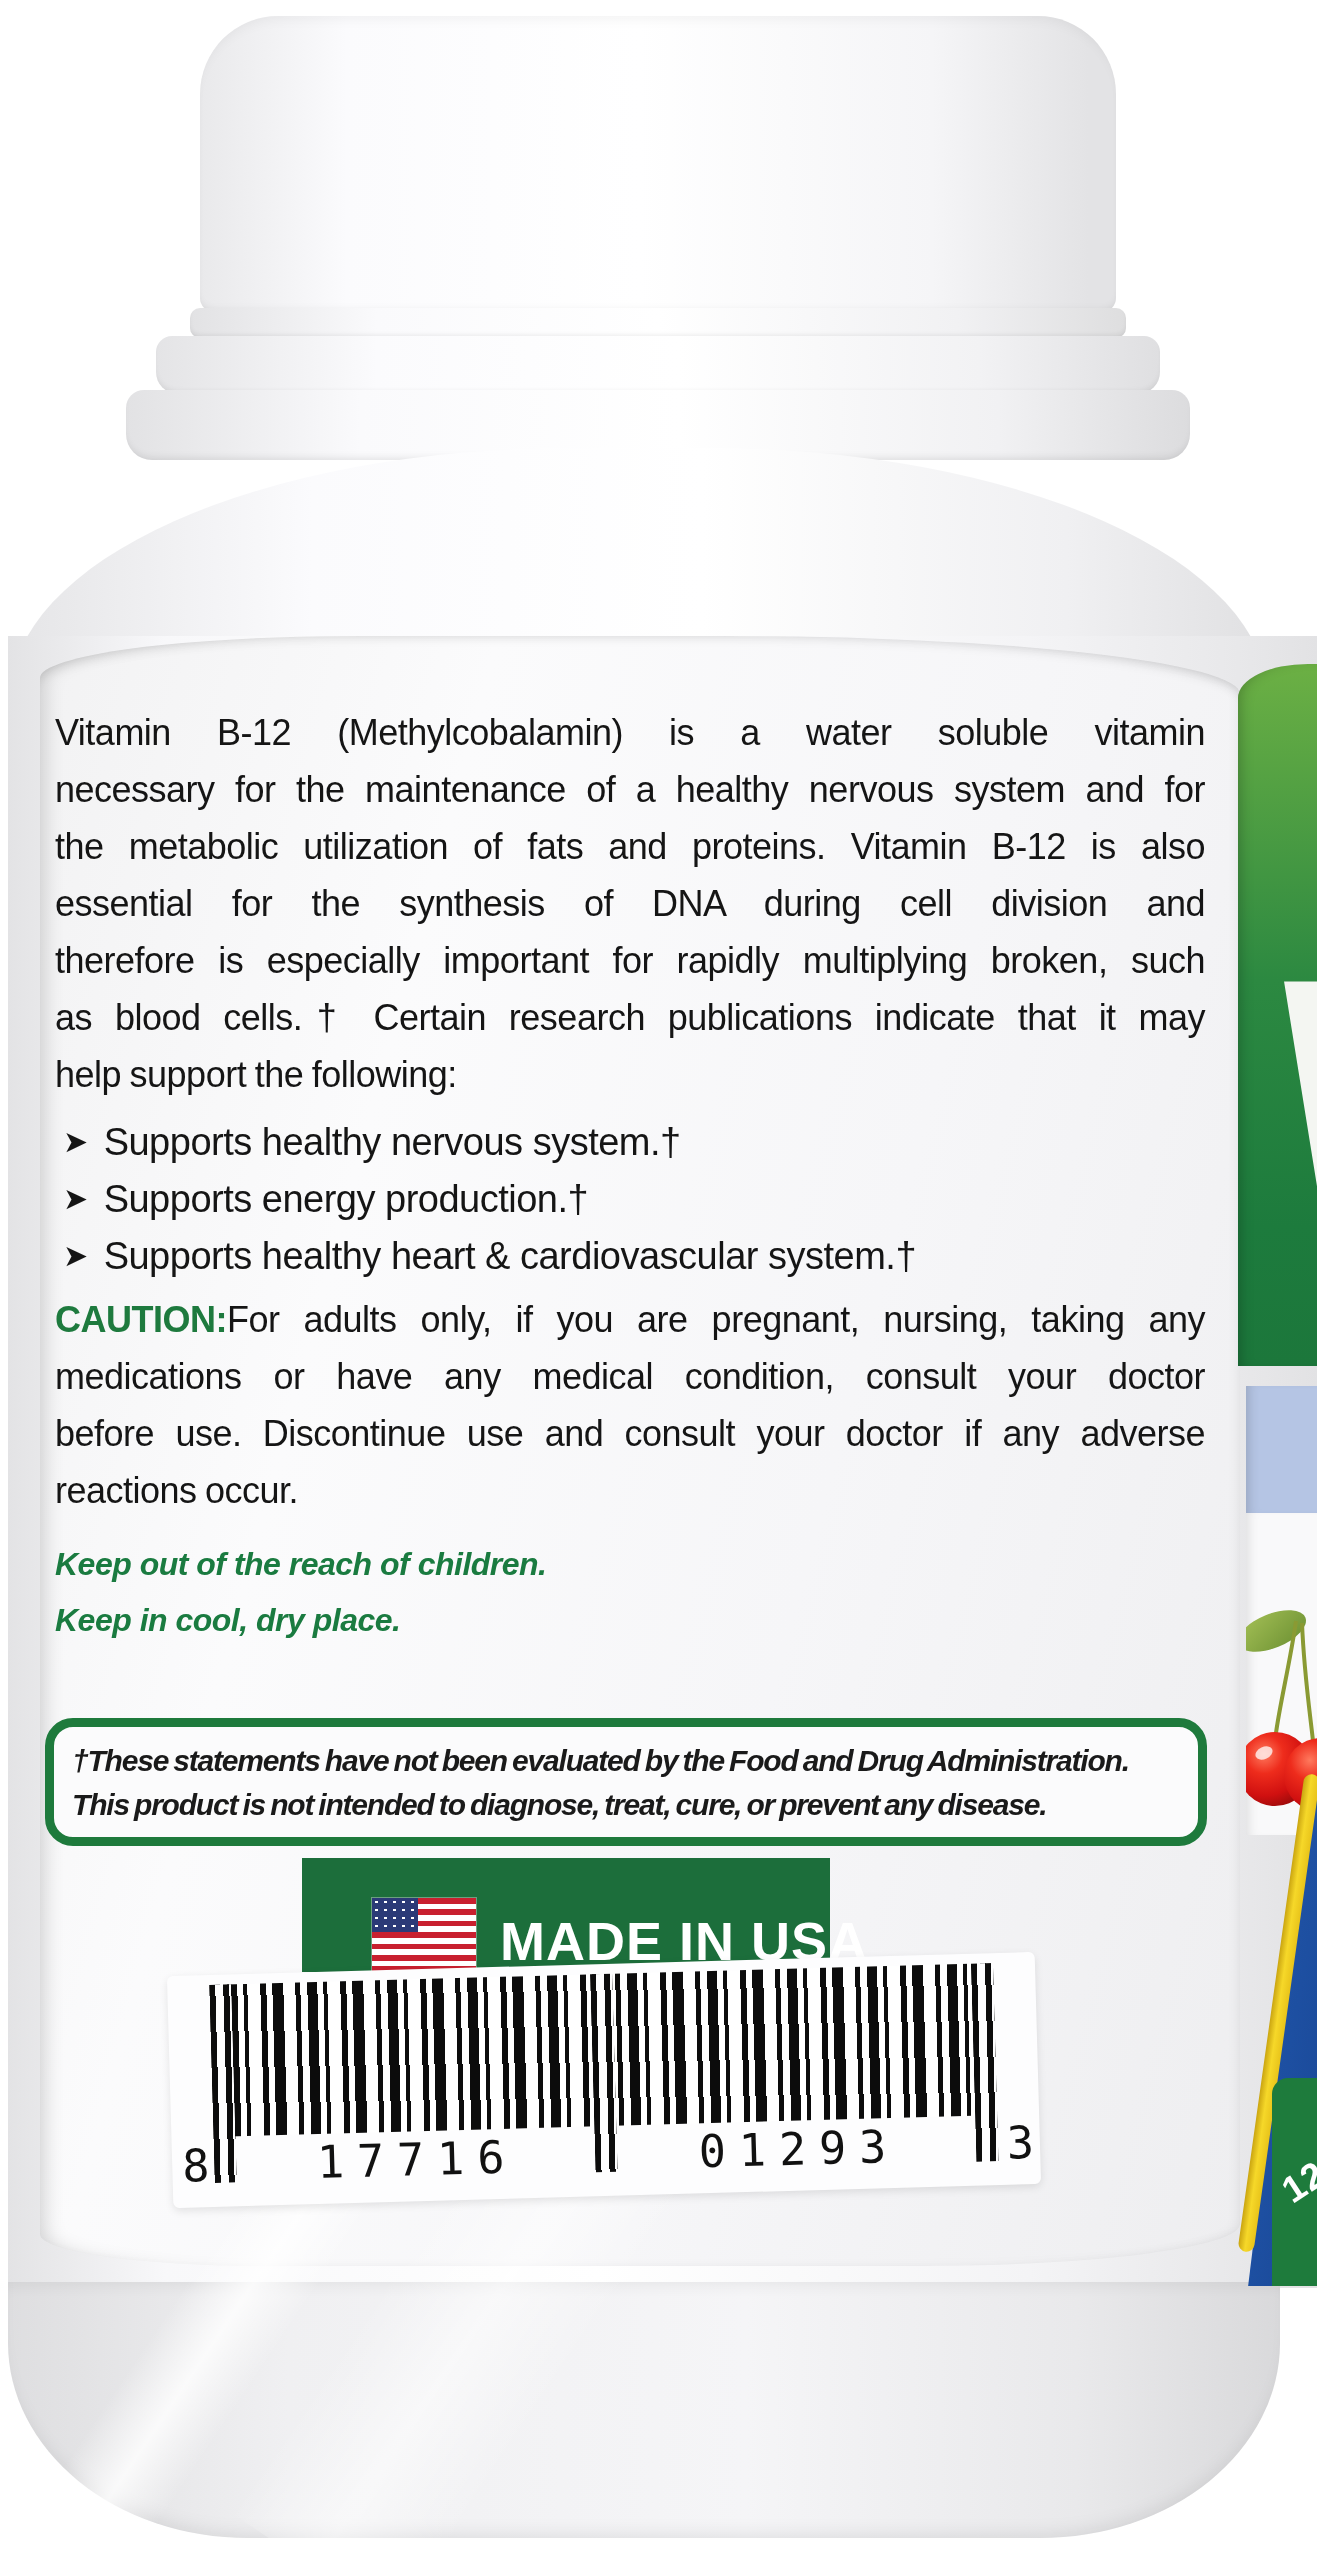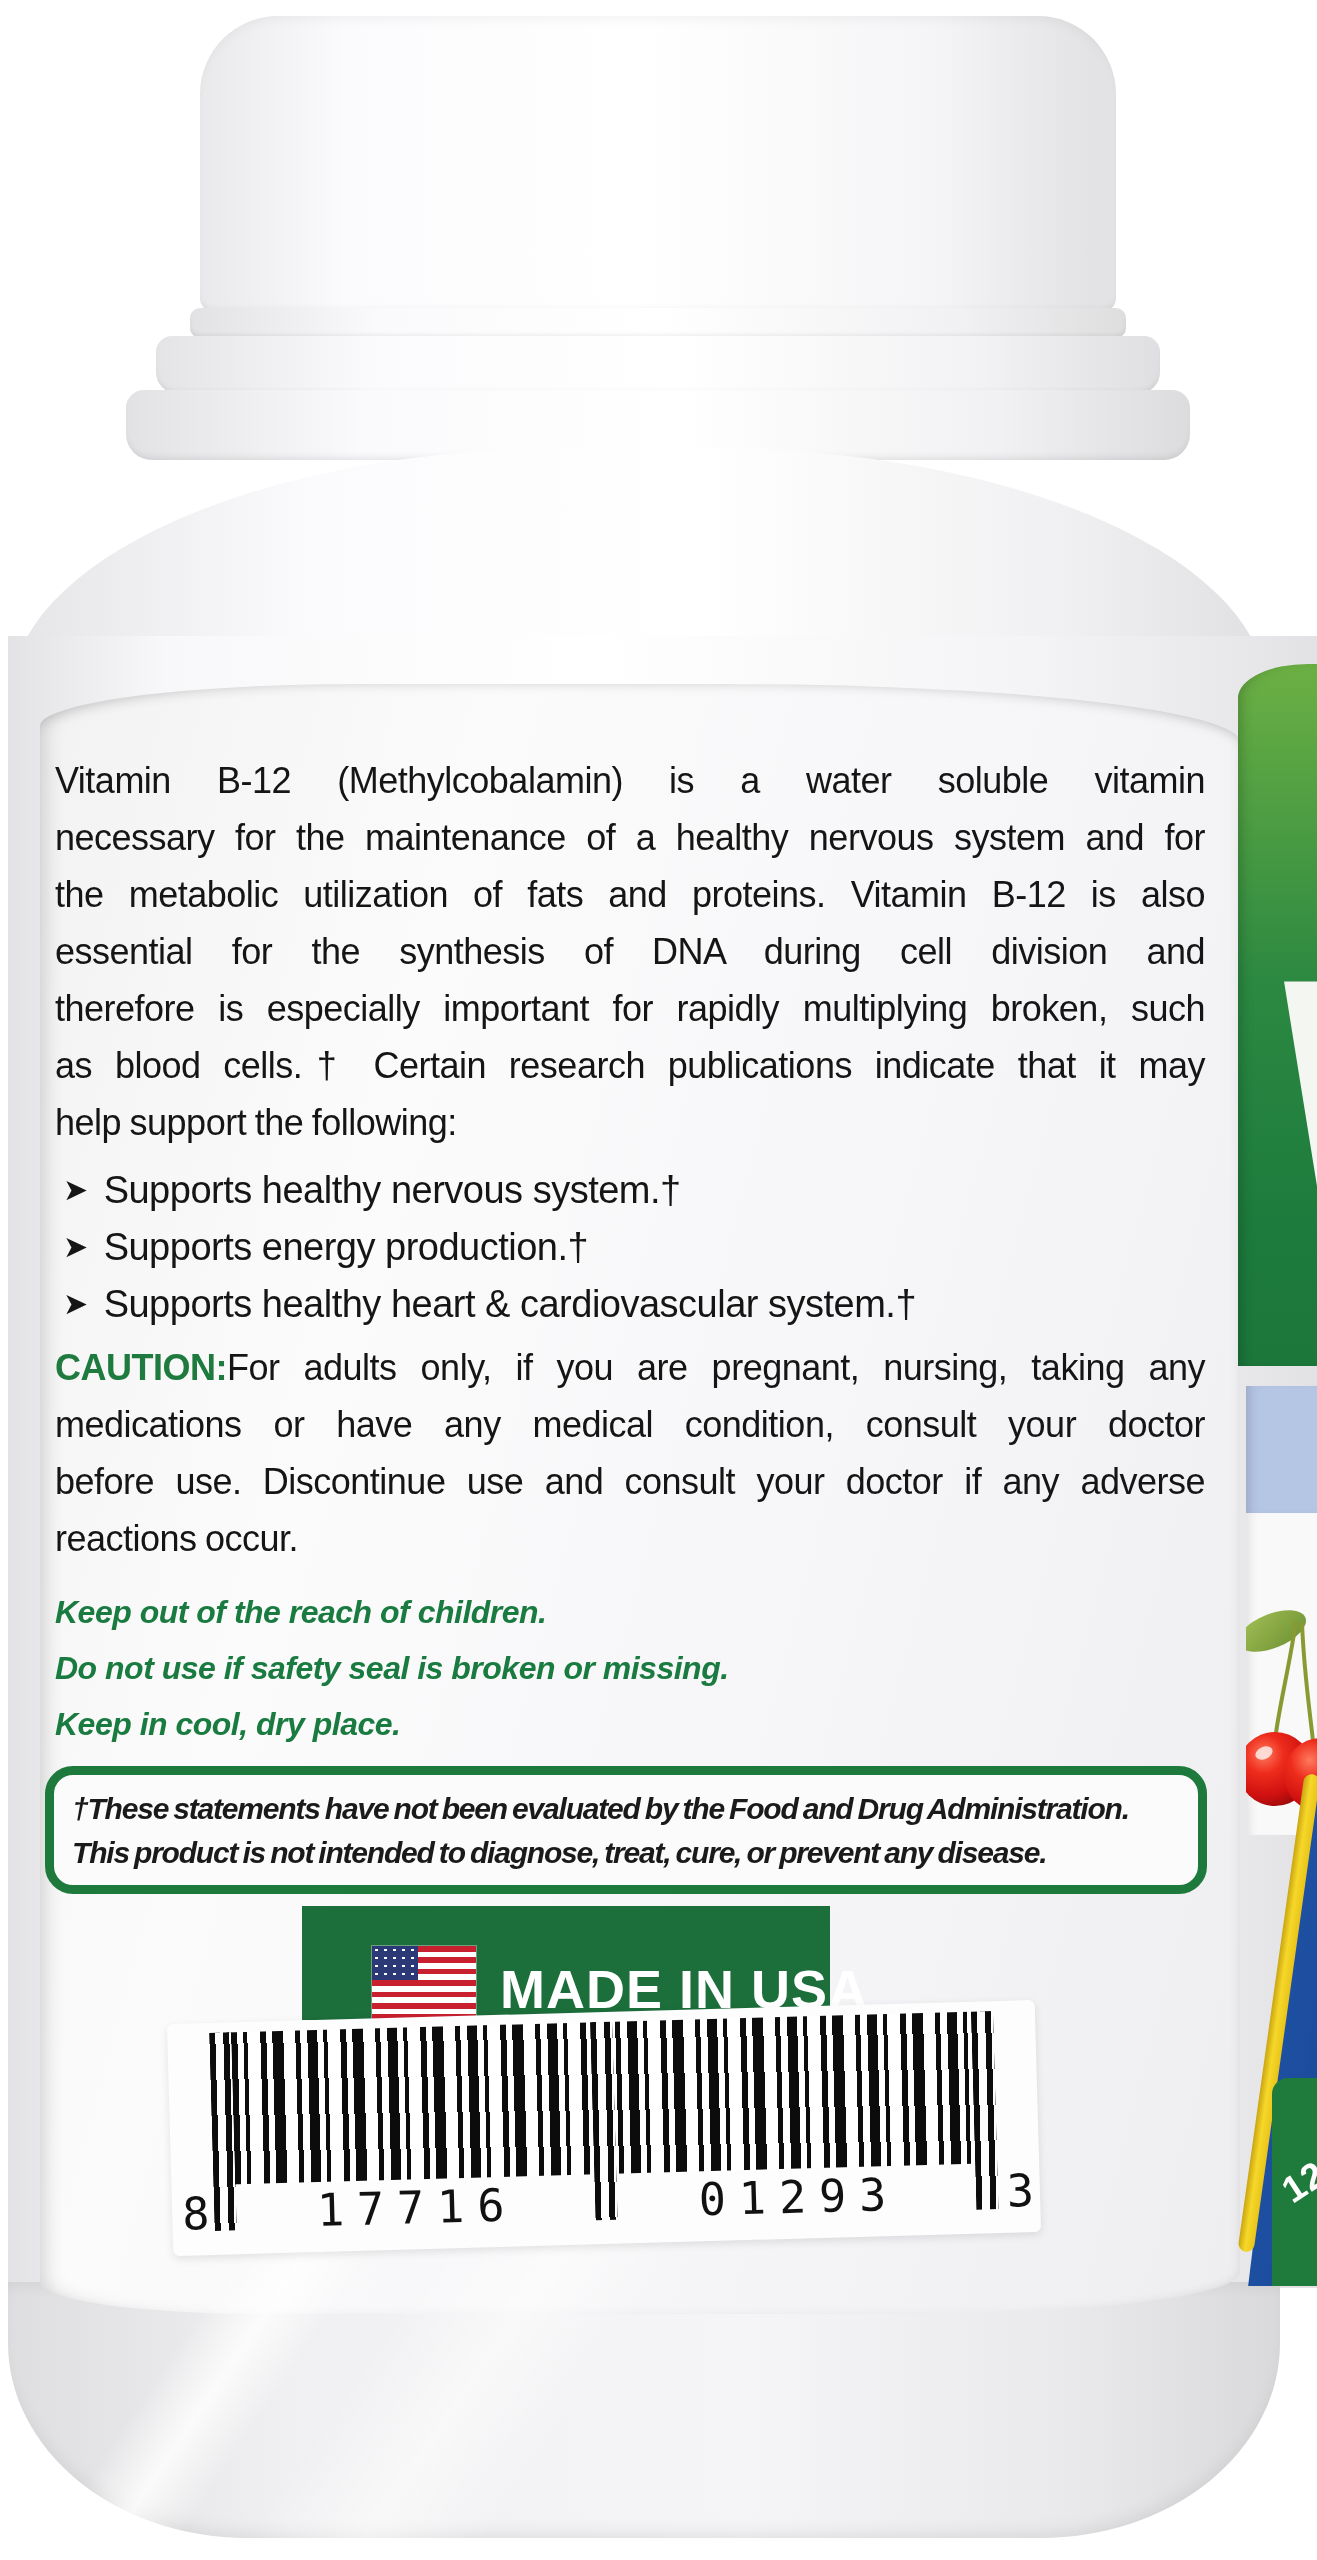--- a/index.html
+++ b/index.html
@@ -26,21 +26,21 @@
        border-radius:560px 560px 0 0 / 250px 250px 0 0;
        box-shadow:inset 0 -18px 26px -15px rgba(0,0,0,.13);}
   .body-upper{position:absolute;left:8px;top:636px;width:1309px;height:1652px;
        background:linear-gradient(to right,#e3e3e5,#f8f8fa 12%,#ffffff 45%,#f4f4f6 78%,#e8e8ea 94%,#e2e2e4);}
   .body-lower{position:absolute;left:8px;top:2282px;width:1272px;height:256px;
        background:linear-gradient(to right,#dedee0,#f0f0f2 22%,#f5f5f7 58%,#e9e9eb 84%,#d9d9db);
        border-bottom-left-radius:240px 195px;border-bottom-right-radius:240px 195px;
        box-shadow:inset 0 -14px 20px -12px rgba(0,0,0,.10), inset 0 14px 16px -12px rgba(0,0,0,.07);}
 
   
-  .label-face{position:absolute;left:40px;top:684px;width:1200px;height:1630px;
+  .label-face{position:absolute;left:40px;top:636px;width:1200px;height:1630px;
        background:linear-gradient(105deg,#f2f2f3,#fbfbfc 28%,#f6f6f8 62%,#eeeef0);
        border-top-left-radius:320px 42px;border-top-right-radius:520px 58px;
        border-bottom-left-radius:220px 32px;border-bottom-right-radius:320px 42px;
        box-shadow:inset 16px 0 20px -12px rgba(0,0,0,.17), inset -8px 0 14px -9px rgba(0,0,0,.10),
                   inset 0 10px 12px -9px rgba(0,0,0,.10);}
   .sheen{position:absolute;z-index:1;pointer-events:none;
        background:linear-gradient(90deg,rgba(255,255,255,0),rgba(255,255,255,.8) 50%,rgba(255,255,255,0));}
   .sheen.s1{left:150px;top:1380px;width:110px;height:560px;transform:rotate(34deg);}
   .sheen.s2{left:330px;top:1420px;width:200px;height:560px;transform:rotate(34deg);opacity:.65;}
   .label-block{position:absolute;z-index:2;}
@@ -146,21 +146,20 @@
 
     <div class="label-block caution">
       <div class="jline"><span class="cau">CAUTION:</span><span>For adults only, if you are pregnant, nursing, taking any</span></div>
       <div class="jline">medications or have any medical condition, consult your doctor</div>
       <div class="jline">before use. Discontinue use and consult your doctor if any adverse</div>
       <div class="jline last">reactions occur.</div>
     </div>
 
     <div class="label-block storage">
       <div>Keep out of the reach of children.</div>
-      <div>Do not use if safety seal is broken or missing.</div>
       <div>Keep in cool, dry place.</div>
     </div>
 
     <div class="label-block disc-box">
       <div>†These statements have not been evaluated by the Food and Drug Administration.</div>
       <div>This product is not intended to diagnose, treat, cure, or prevent any disease.</div>
     </div>
 
     <div class="label-block banner">
       <span class="flag"></span>

